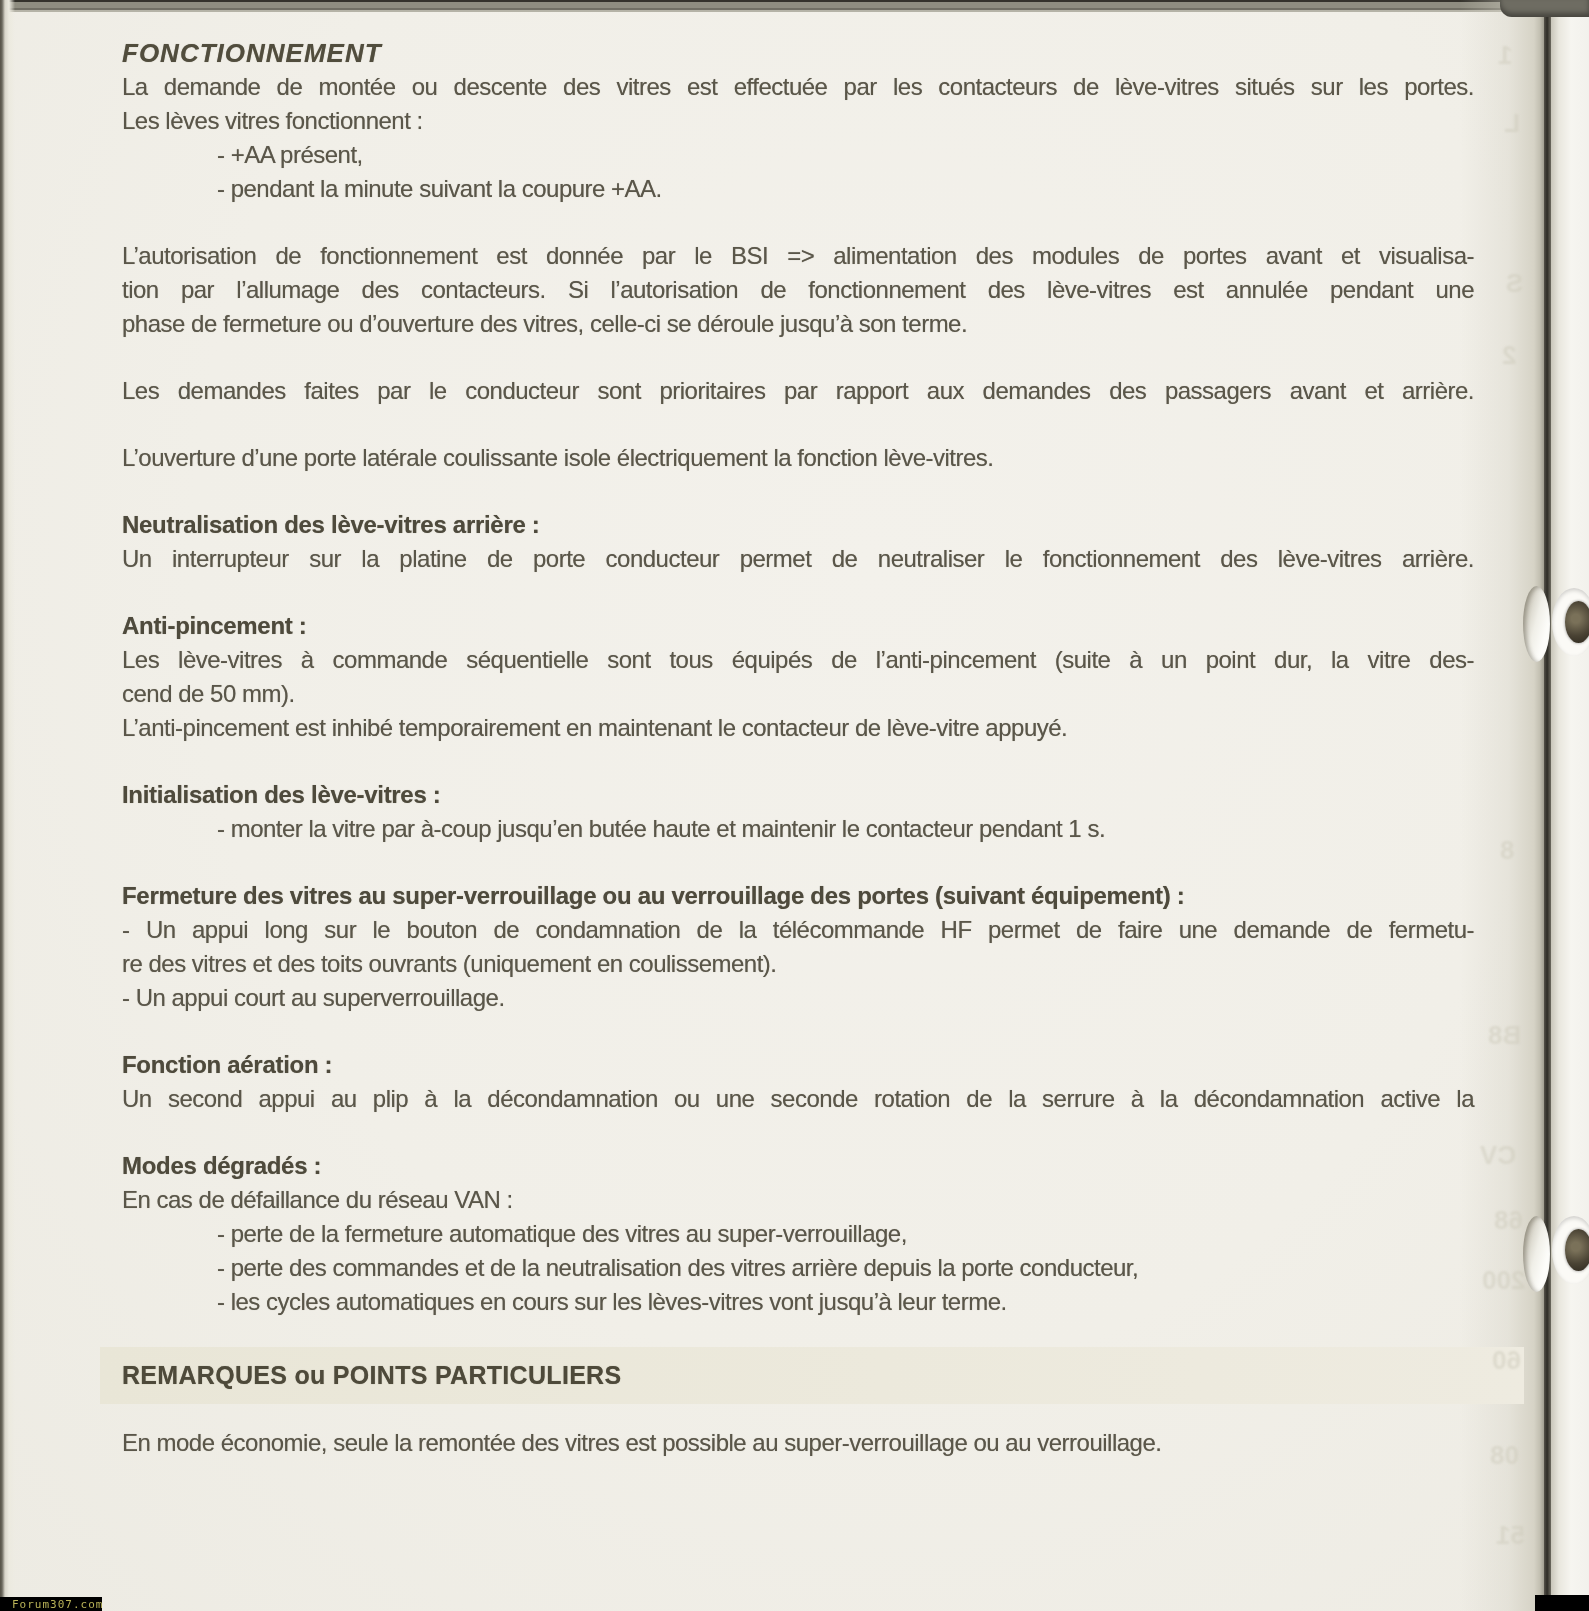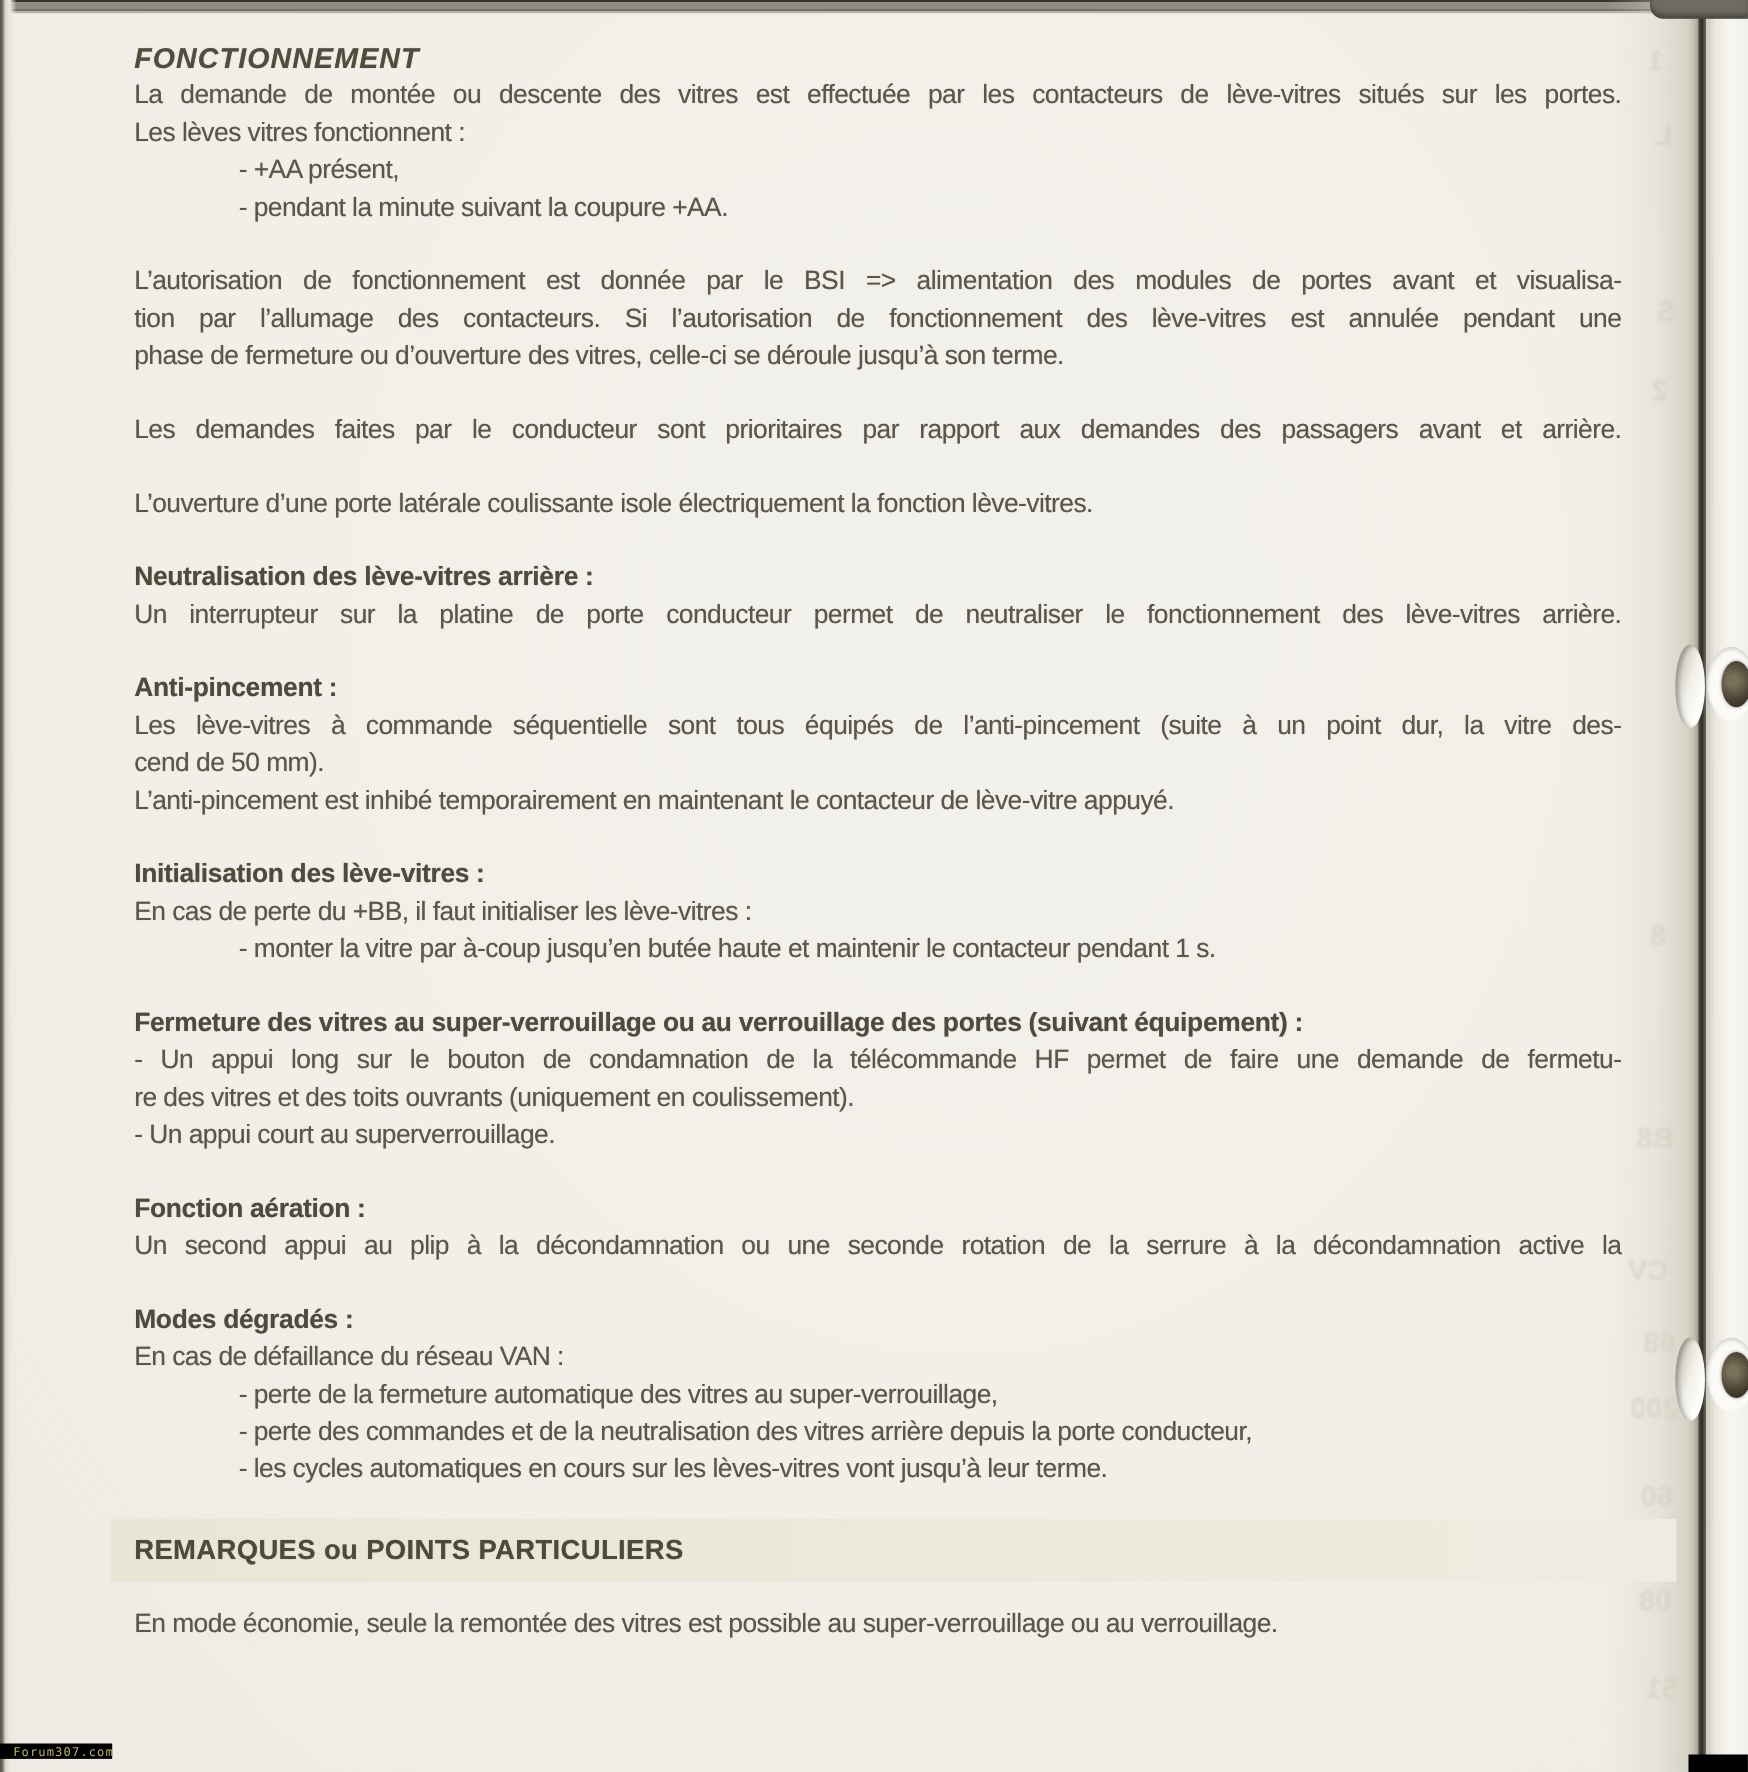--- a/index.html
+++ b/index.html
@@ -47,21 +47,21 @@
     display:flex; align-items:center; }
   .band span { font-size:25px; font-weight:bold; color:#4e4a3a;
     padding-left:22px; letter-spacing:0.3px; text-shadow:0 0 0.8px rgba(78,74,58,.6); }
   .band + .line { margin-top:22px; }
   
   .ghost { position:absolute; color:#cfccbd; opacity:.55; filter:blur(1.3px);
     transform:scaleX(-1); font-size:26px; font-weight:bold; }
   
   .badge { position:absolute; background:#000; font-family:"DejaVu Sans Mono", monospace;
     font-size:11px; line-height:13px; z-index:5; }
-  .badge-left { left:0; bottom:12px; width:102px; height:14px; color:#b9b257;
+  .badge-left { left:0; bottom:0; width:102px; height:14px; color:#b9b257;
     padding:1px 0 0 12px; box-sizing:border-box; letter-spacing:1px; }
   .badge-right { right:0; bottom:0; width:54px; height:15px; color:#e9e66e;
     text-align:right; padding-top:16px; box-sizing:border-box; letter-spacing:1px; }
 </style>
 </head>
 <body>
 
 <div class="scan">
 
   <div class="top-strip"></div>
@@ -91,21 +91,20 @@
       <div class="line">phase de fermeture ou d’ouverture des vitres, celle-ci se déroule jusqu’à son terme.</div>
       <div class="line jline sp">Les demandes faites par le conducteur sont prioritaires par rapport aux demandes des passagers avant et arrière.</div>
       <div class="line sp">L’ouverture d’une porte latérale coulissante isole électriquement la fonction lève-vitres.</div>
       <div class="heading">Neutralisation des lève-vitres arrière :</div>
       <div class="line jline">Un interrupteur sur la platine de porte conducteur permet de neutraliser le fonctionnement des lève-vitres arrière.</div>
       <div class="heading">Anti-pincement :</div>
       <div class="line jline">Les lève-vitres à commande séquentielle sont tous équipés de l’anti-pincement (suite à un point dur, la vitre des-</div>
       <div class="line">cend de 50 mm).</div>
       <div class="line">L’anti-pincement est inhibé temporairement en maintenant le contacteur de lève-vitre appuyé.</div>
       <div class="heading">Initialisation des lève-vitres :</div>
-      <div class="line">En cas de perte du +BB, il faut initialiser les lève-vitres :</div>
       <div class="line indent">- monter la vitre par à-coup jusqu’en butée haute et maintenir le contacteur pendant 1 s.</div>
       <div class="heading">Fermeture des vitres au super-verrouillage ou au verrouillage des portes (suivant équipement) :</div>
       <div class="line jline">- Un appui long sur le bouton de condamnation de la télécommande HF permet de faire une demande de fermetu-</div>
       <div class="line">re des vitres et des toits ouvrants (uniquement en coulissement).</div>
       <div class="line">- Un appui court au superverrouillage.</div>
       <div class="heading">Fonction aération :</div>
       <div class="line jline">Un second appui au plip à la décondamnation ou une seconde rotation de la serrure à la décondamnation active la</div>
       <div class="heading">Modes dégradés :</div>
       <div class="line">En cas de défaillance du réseau VAN :</div>
       <div class="line indent">- perte de la fermeture automatique des vitres au super-verrouillage,</div>

